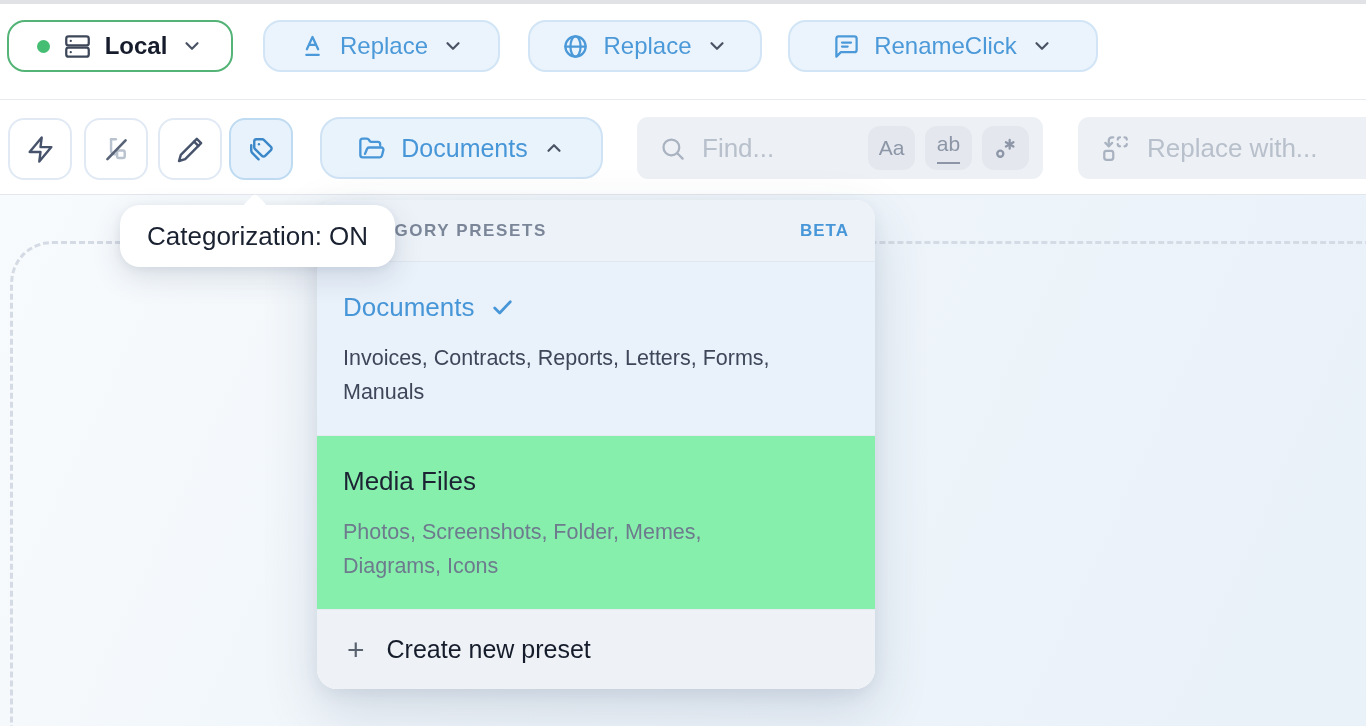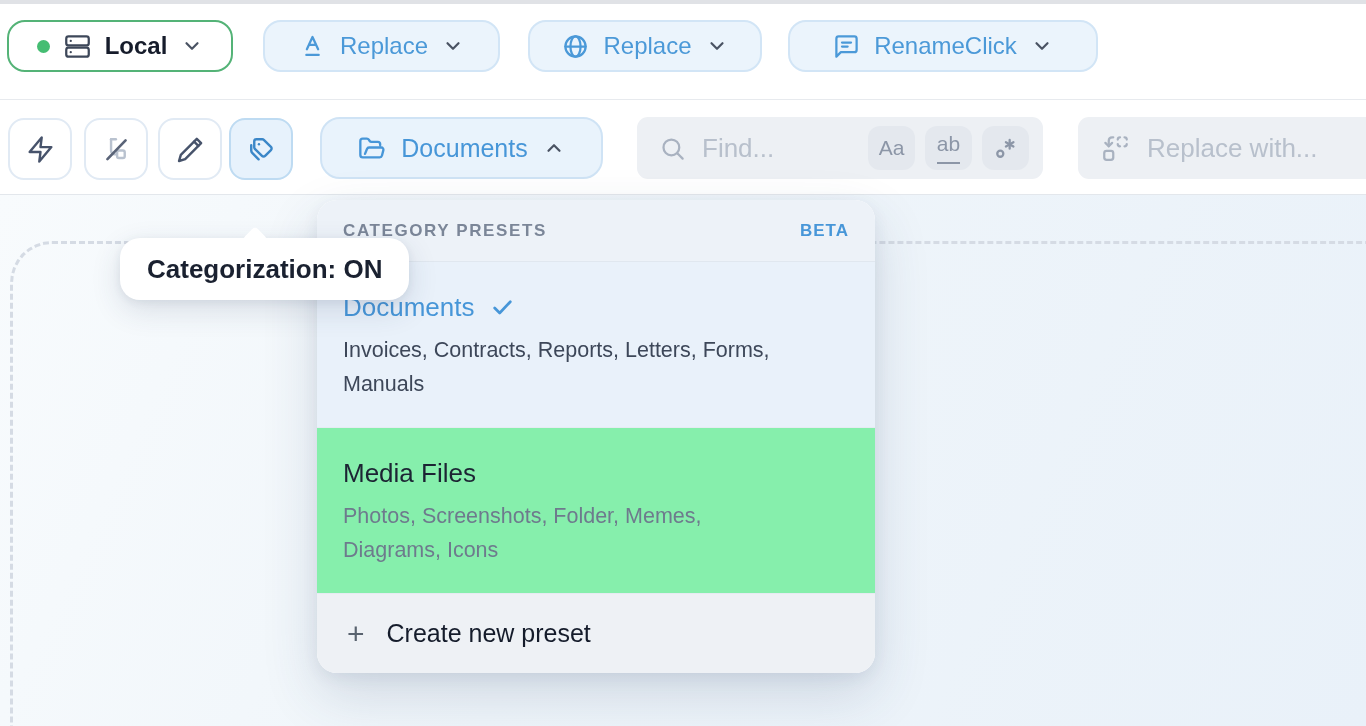--- a/index.html
+++ b/index.html
@@ -70,31 +70,31 @@
   .panel-header{height:62px;background:#edf2f8;border-bottom:1px solid #e0e7ef;box-sizing:border-box;
         display:flex;align-items:center;justify-content:space-between;padding:0 26px;}
   .panel-header .h-label{font-size:17px;font-weight:700;letter-spacing:1.6px;color:#7b8698;white-space:nowrap;}
   .panel-header .badge{font-size:17px;font-weight:700;letter-spacing:1px;color:#4796d8;}
   .preset-item{padding:30px 26px 26px;border-bottom:1px solid #e6ebf2;cursor:pointer;background:#86efac;}
   .preset-item.selected{background:#e9f1fa;}
   .title-row{display:flex;align-items:center;gap:15px;font-size:26px;font-weight:500;color:#1c2433;}
   .preset-item.selected .title-row{color:#4796d8;}
   .title-row .check{display:flex;color:#4796d8;}
   .title-row .check svg{width:25px;height:25px;}
-  .item-desc{margin-top:10px;font-size:21.5px;line-height:34px;color:#6e7a8d;}
+  .item-desc{margin-top:18px;font-size:21.5px;line-height:34px;color:#6e7a8d;}
   .preset-item.selected .item-desc{color:#3d4759;}
   .item-desc.narrow{max-width:430px;}
   .panel-footer{height:79px;background:#eef1f5;display:flex;align-items:center;gap:22px;
         padding:0 30px;box-sizing:border-box;font-size:25px;font-weight:500;color:#151c2b;cursor:pointer;}
   .panel-footer .plus{font-size:30px;font-weight:400;color:#59636f;line-height:1;}
 
   
   .tooltip{position:absolute;left:120px;top:205px;height:62px;padding:0 27px;background:#fff;border-radius:20px;
-        display:flex;align-items:center;font-size:26px;font-weight:700;color:#1a2130;z-index:20;white-space:nowrap;
-        box-shadow:0 10px 30px rgba(40,60,95,.14),0 2px 8px rgba(40,60,95,.08);margin-top:33px;}
+        display:flex;align-items:center;font-size:26px;font-weight:400;color:#1a2130;z-index:20;white-space:nowrap;
+        box-shadow:0 10px 30px rgba(40,60,95,.14),0 2px 8px rgba(40,60,95,.08);}
   .tooltip::before{content:"";position:absolute;left:126px;top:-8px;width:18px;height:18px;background:#fff;
         border-radius:4px;transform:rotate(45deg);}
 </style>
 </head>
 <body>
 
 <div class="screen">
   <div class="top-strip"></div>
 
   <div class="pill pill-local">

